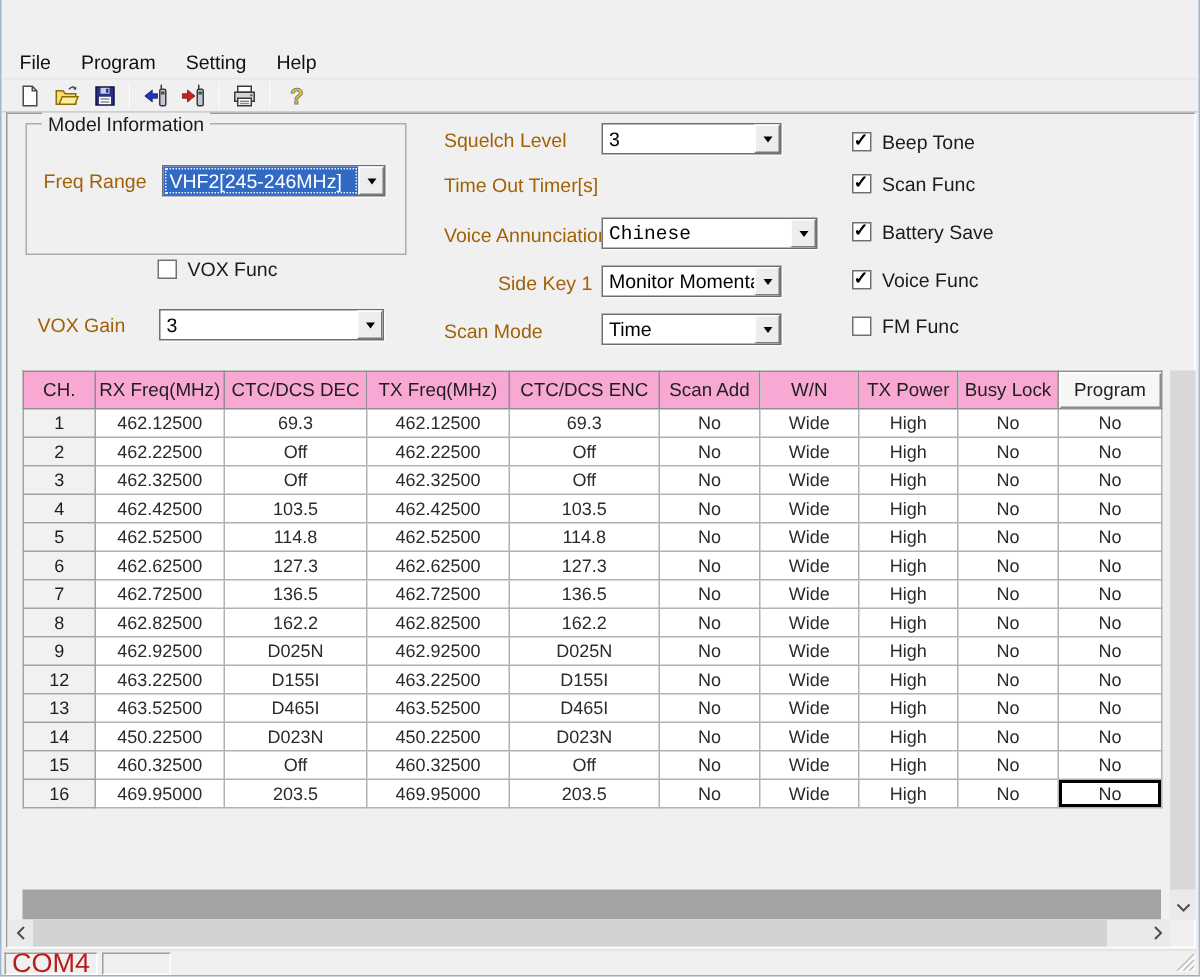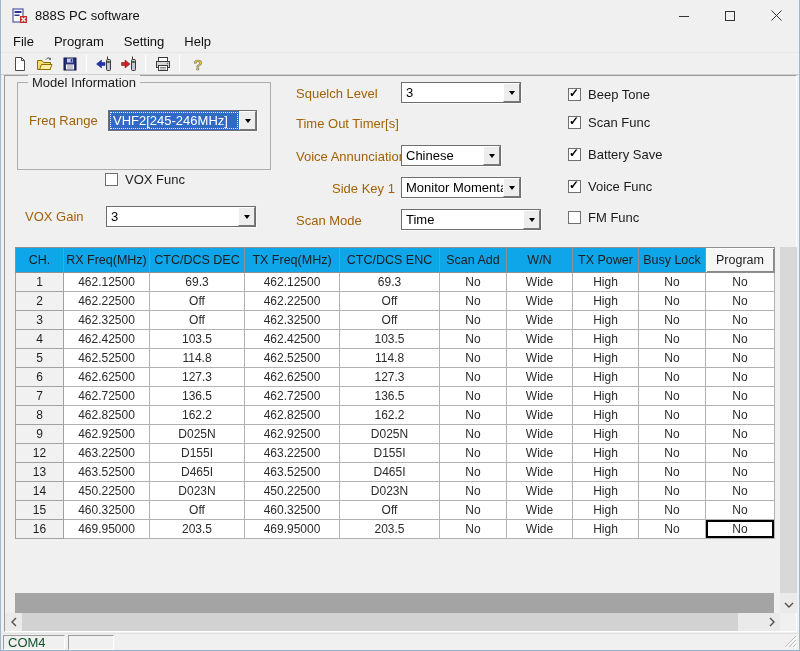--- a/index.html
+++ b/index.html
@@ -41,72 +41,47 @@
     border:1px solid; border-color:#ffffff #7a7a7a #7a7a7a #ffffff; }
   .tri { width:0; height:0; border-left:3.5px solid transparent; border-right:3.5px solid transparent; border-top:4px solid #000; }
   
   .cb { position:absolute; display:flex; align-items:center; gap:7px; font-size:13px; height:15px; }
   .cb-box { width:13px; height:13px; background:#fff; border:1px solid #707070; position:relative; flex:0 0 13px; }
   .cb-mark { display:none; position:absolute; left:0px; top:-3px; font-size:12px; font-weight:bold; color:#000; }
   .cb.checked .cb-mark { display:block; }
   
   .channel-table { position:absolute; left:14px; top:247px; border-collapse:collapse; table-layout:fixed; background:#fff; }
   .channel-table th, .channel-table td { border:1px solid #b2b2b2; text-align:center; overflow:hidden; white-space:nowrap; }
-  .channel-table thead th { height:25px; background:#0ea5e9; border:1px solid #8f8f8f; font-weight:normal; font-size:12.5px; color:#1e1e1e; }
+  .channel-table thead th { height:25px; background:#f9a8d4; border:1px solid #8f8f8f; font-weight:normal; font-size:12.5px; color:#1e1e1e; }
   .channel-table thead th.col-selected { background:#f6f6f6; box-shadow: inset 1px 1px 0 #ffffff, inset -1px -1px 0 #8a8a8a; }
   .channel-table tbody th { height:19px; background:#f1f1f1; border:1px solid #a2a2a2; font-weight:normal; font-size:12px; color:#1e1e1e; }
   .channel-table tbody td { height:19px; font-size:12px; color:#2b2b2b; background:#fff; }
   .channel-table td.selected-cell { box-shadow: inset 0 0 0 2px #000; }
   .gray-fill { position:absolute; left:14px; top:593px; width:759px; height:20px; background:#a4a4a4; }
   
   .vscroll { position:absolute; left:779px; top:247px; width:17px; height:366px; background:#eaeaea; }
   .vscroll-thumb { position:absolute; left:0; top:0; width:17px; height:346px; background:#d8d8d8; }
   .vscroll-down { position:absolute; left:0; bottom:0; width:17px; height:17px; display:flex; align-items:center; justify-content:center; background:#eaeaea; }
   .hscroll { position:absolute; left:4px; top:613px; width:775px; height:18px; background:#eaeaea; display:flex; }
   .hscroll-left,.hscroll-right { width:17px; height:18px; display:flex; align-items:center; justify-content:center; flex:0 0 17px; }
   .hscroll-thumb { position:absolute; left:17px; top:0; width:716px; height:18px; background:#d2d2d2; }
   .hscroll-right { position:absolute; right:0; top:0; }
   
   .statusbar { position:absolute; left:0; top:633px; width:100%; height:17px; background:#f0f0f0; border-top:1px solid #e2e2e2; }
   .status-panel { position:absolute; top:1px; height:15px; border:1px solid; border-color:#9d9d9d #ffffff #ffffff #9d9d9d;
-    font-size:13px; line-height:13px; padding:0 4px; color:#14532d; }
+    font-size:18px; line-height:13px; padding:0 4px; color:#b91c1c; }
   .status-panel-com { left:2px; width:62px; }
   .status-panel-2 { left:67px; width:46px; }
   .resize-grip { position:absolute; right:2px; bottom:2px; }
 </style>
 </head>
 <body>
 
 <div class="window">
 
-  <div class="titlebar">
-    <svg class="app-icon" viewBox="0 0 16 16">
-      <rect x="1" y="1" width="10" height="13" fill="#ffffff" stroke="#2b3490"></rect>
-      <rect x="2.5" y="3" width="7" height="2" fill="#2b3490"></rect>
-      <rect x="2.5" y="6.5" width="5" height="1.5" fill="#2b3490"></rect>
-      <path d="M8 8 L15 8 L15 15 L8 15 Z" fill="#c62b2b"></path>
-      <path d="M9.5 9.5 L13.5 13.5 M13.5 9.5 L9.5 13.5" stroke="#ffffff" stroke-width="1.3"></path>
-    </svg>
-    <span class="title-text">888S PC software</span>
-    <div class="win-btn win-btn-min">
-      <svg width="10" height="10">
-          <line x1="0" y1="5.5" x2="10" y2="5.5" stroke="#333" stroke-width="1"></line>
-        </svg>
-    </div>
-    <div class="win-btn win-btn-max">
-      <svg width="10" height="10">
-          <rect x="0.5" y="0.5" width="9" height="9" fill="none" stroke="#333" stroke-width="1"></rect>
-        </svg>
-    </div>
-    <div class="win-btn win-btn-close">
-      <svg width="11" height="11">
-          <path d="M0.5 0.5 L10.5 10.5 M10.5 0.5 L0.5 10.5" stroke="#333" stroke-width="1"></path>
-        </svg>
-    </div>
-  </div>
 
   <div class="menubar">
     <span class="menu-item">File</span>
     <span class="menu-item">Program</span>
     <span class="menu-item">Setting</span>
     <span class="menu-item">Help</span>
   </div>
 
   <div class="toolbar">
     <div class="tb-btn">
@@ -199,33 +174,33 @@
   <span class="lbl" style="left:295px; top:149px;">Voice Annunciation</span>
   <span class="lbl" style="left:295px; top:181px;margin-left:36px;">Side Key 1</span>
   <span class="lbl" style="left:295px; top:213px;">Scan Mode</span>
 
   <div class="combo" style="left:400px; top:82px; width:120px;">
     <span class="combo-field">3</span>
     <span class="combo-btn">
         <span class="tri"></span>
       </span>
   </div>
-  <div class="combo" style="left:400px; top:145px; width:100px;">
+  <div class="combo" style="left:400px; top:145px; width:144px;font-family:Liberation Mono, monospace;">
     <span class="combo-field">Chinese</span>
     <span class="combo-btn">
         <span class="tri"></span>
       </span>
   </div>
   <div class="combo" style="left:400px; top:177px; width:120px;">
     <span class="combo-field">Monitor Momentary</span>
     <span class="combo-btn">
         <span class="tri"></span>
       </span>
   </div>
-  <div class="combo" style="left:400px; top:209px; width:140px;">
+  <div class="combo" style="left:400px; top:209px; width:120px;">
     <span class="combo-field">Time</span>
     <span class="combo-btn">
         <span class="tri"></span>
       </span>
   </div>
 
   <div class="cb checked" style="left:567px; top:87px;">
     <span class="cb-box">
         <span class="cb-mark">✓</span>
       </span>

